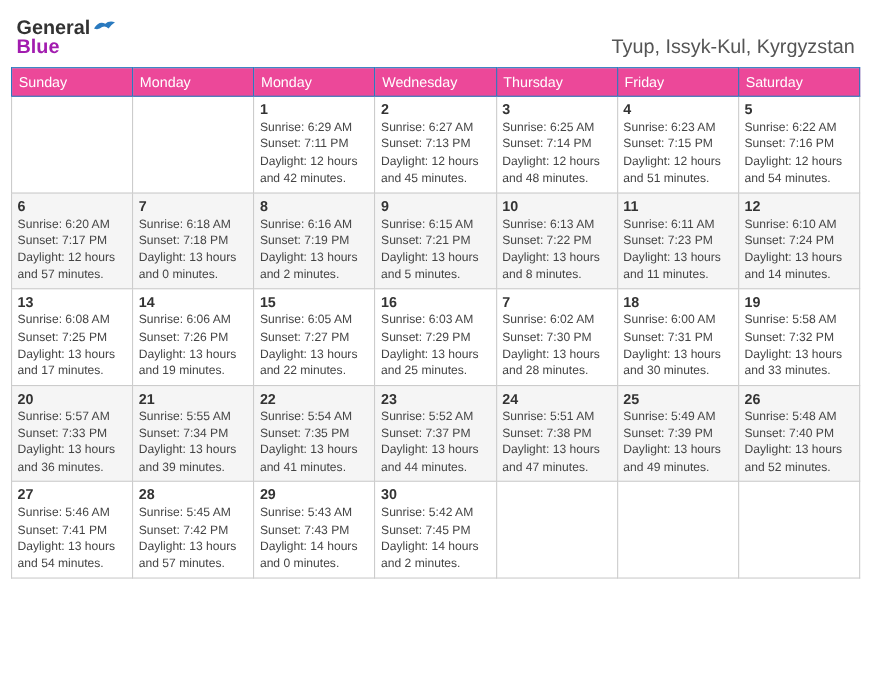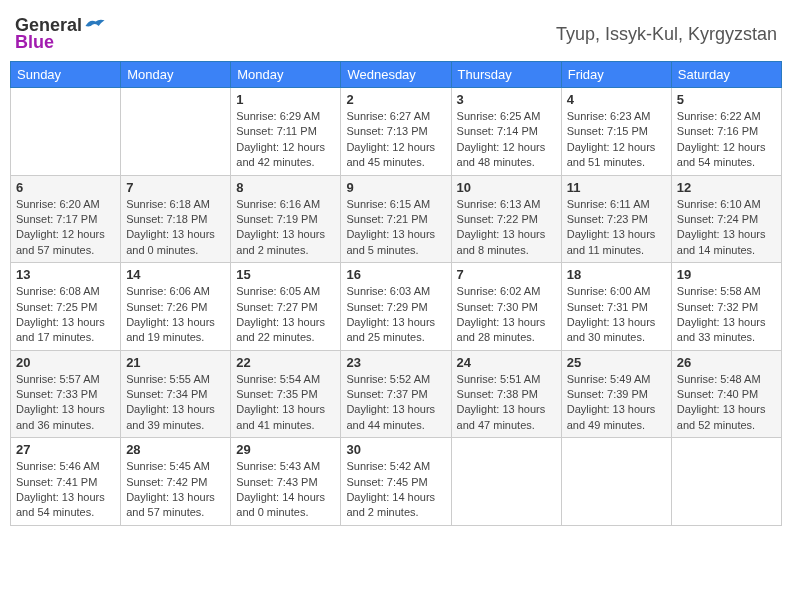--- a/index.html
+++ b/index.html
@@ -6,21 +6,21 @@
     body {
       font-family: Arial, sans-serif;
       background: #fff;
       width: 792px;
       min-height: 612px;
       padding: 10px;
     }
     .header-area {
       display: flex;
       justify-content: space-between;
-      align-items: center;
+      align-items: flex-end;
       margin-bottom: 8px;
       padding: 5px 5px 0 5px;
     }
     .logo {
       display: flex;
       align-items: center;
       gap: 0;
     }
     .logo-text-general {
       font-size: 18px;
@@ -47,21 +47,21 @@
     }
     .location-title {
       font-size: 18px;
       color: #555;
     }
     .calendar {
       width: 100%;
       border-collapse: collapse;
     }
     .calendar th {
-      background-color: #3b82f6;
+      background-color: #ec4899;
       color: #fff;
       text-align: left;
       padding: 5px 6px;
       font-size: 13px;
       font-weight: normal;
       border: 1px solid #2a7abf;
     }
     .calendar td {
       vertical-align: top;
       border: 1px solid #ccc;

